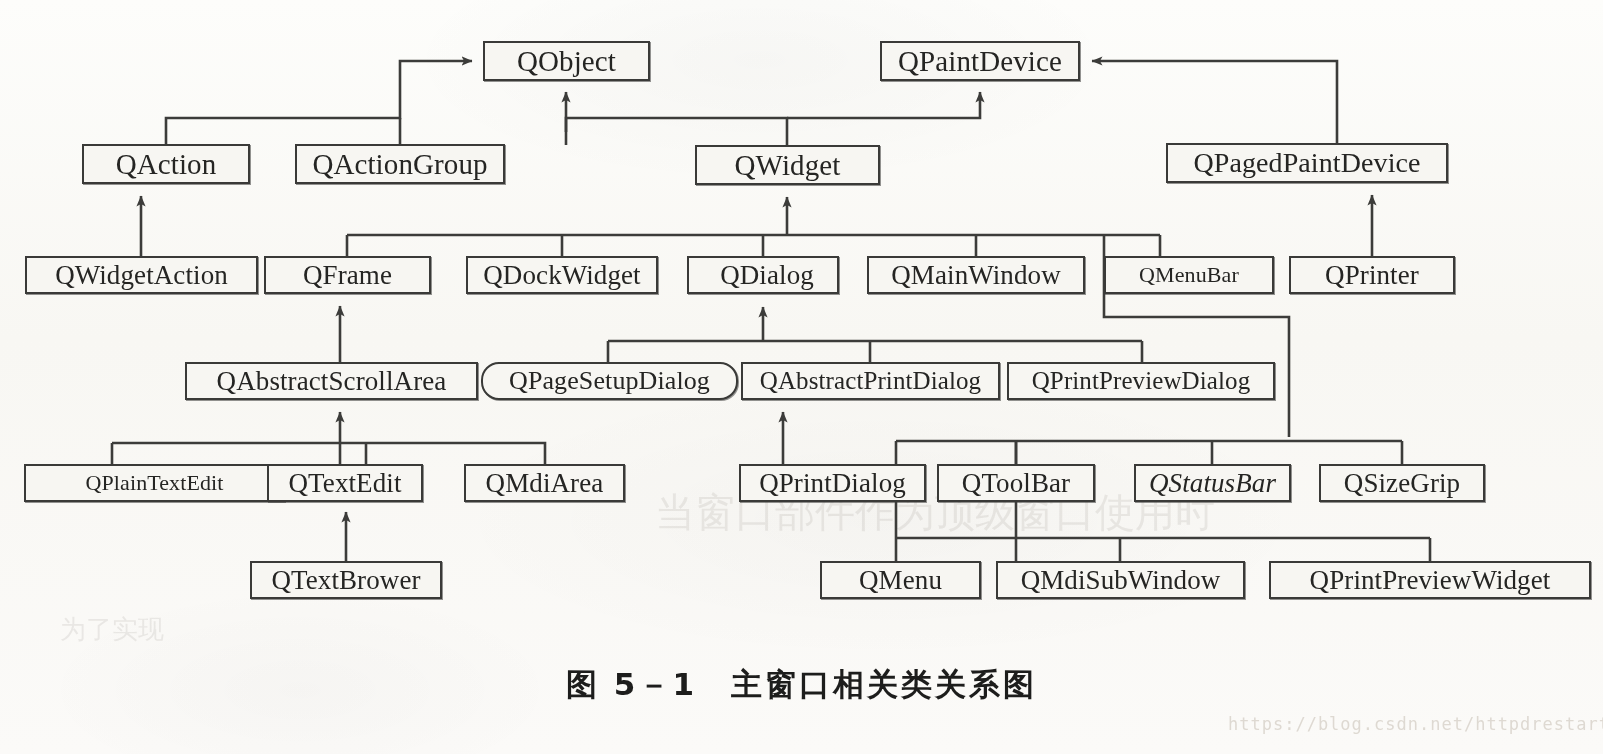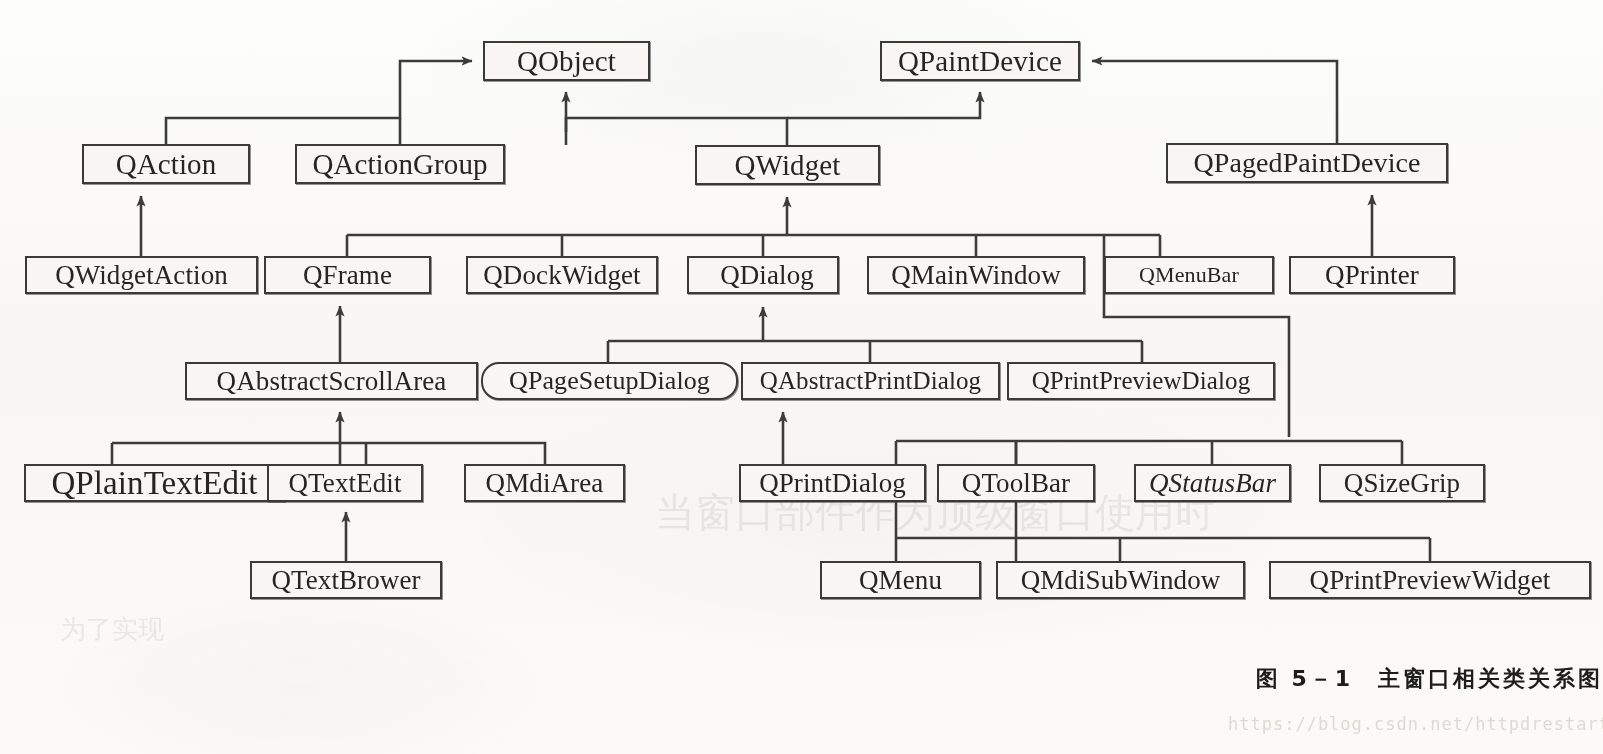--- a/index.html
+++ b/index.html
@@ -165,30 +165,30 @@
   <div class="node" style="left:687px;  top:256px; width:152px; height:38px; font-size:27px;padding-left:8px;">QDialog</div>
   <div class="node" style="left:867px;  top:256px; width:218px; height:38px; font-size:27px;">QMainWindow</div>
   <div class="node" style="left:1104px; top:256px; width:170px; height:38px; font-size:22px;">QMenuBar</div>
   <div class="node" style="left:1289px; top:256px; width:166px; height:38px; font-size:27px;">QPrinter</div>
 
   <div class="node" style="left:185px;  top:362px; width:293px; height:38px; font-size:27px;">QAbstractScrollArea</div>
   <div class="node" style="left:481px;  top:362px; width:257px; height:38px; font-size:26px;border-radius:18px;">QPageSetupDialog</div>
   <div class="node" style="left:741px;  top:362px; width:259px; height:38px; font-size:25px;">QAbstractPrintDialog</div>
   <div class="node" style="left:1007px; top:362px; width:268px; height:38px; font-size:25px;">QPrintPreviewDialog</div>
 
-  <div class="node" style="left:24px;   top:464px; width:261px; height:38px; font-size:33px;">QPlainTextEdit</div>
+  <div class="node" style="left:24px;   top:464px; width:261px; height:38px; font-size:22px;">QPlainTextEdit</div>
   <div class="node" style="left:267px;  top:464px; width:156px; height:38px; font-size:27px;">QTextEdit</div>
   <div class="node" style="left:464px;  top:464px; width:161px; height:38px; font-size:27px;">QMdiArea</div>
   <div class="node" style="left:739px;  top:464px; width:187px; height:38px; font-size:27px;">QPrintDialog</div>
   <div class="node" style="left:937px;  top:464px; width:158px; height:38px; font-size:27px;">QToolBar</div>
   <div class="node" style="left:1134px; top:464px; width:157px; height:38px; font-size:27px;font-style:italic;">QStatusBar</div>
   <div class="node" style="left:1319px; top:464px; width:166px; height:38px; font-size:27px;">QSizeGrip</div>
 
   <div class="node" style="left:250px;  top:561px; width:192px; height:38px; font-size:27px;">QTextBrower</div>
   <div class="node" style="left:820px;  top:561px; width:161px; height:38px; font-size:27px;">QMenu</div>
   <div class="node" style="left:996px;  top:561px; width:249px; height:38px; font-size:27px;">QMdiSubWindow</div>
   <div class="node" style="left:1269px; top:561px; width:322px; height:38px; font-size:27px;">QPrintPreviewWidget</div>
 
-  <div class="caption" style="top:664px; font-size:22px;text-align:right;">图 5－1　主窗口相关类关系图</div>
+  <div class="caption" style="top:664px; font-size:31px;">图 5－1　主窗口相关类关系图</div>
 
   <div class="watermark" style="left:1228px; top:714px; font-size:17px;">https://blog.csdn.net/httpdrestart</div>
 
 </div>
 
 </body></html>

